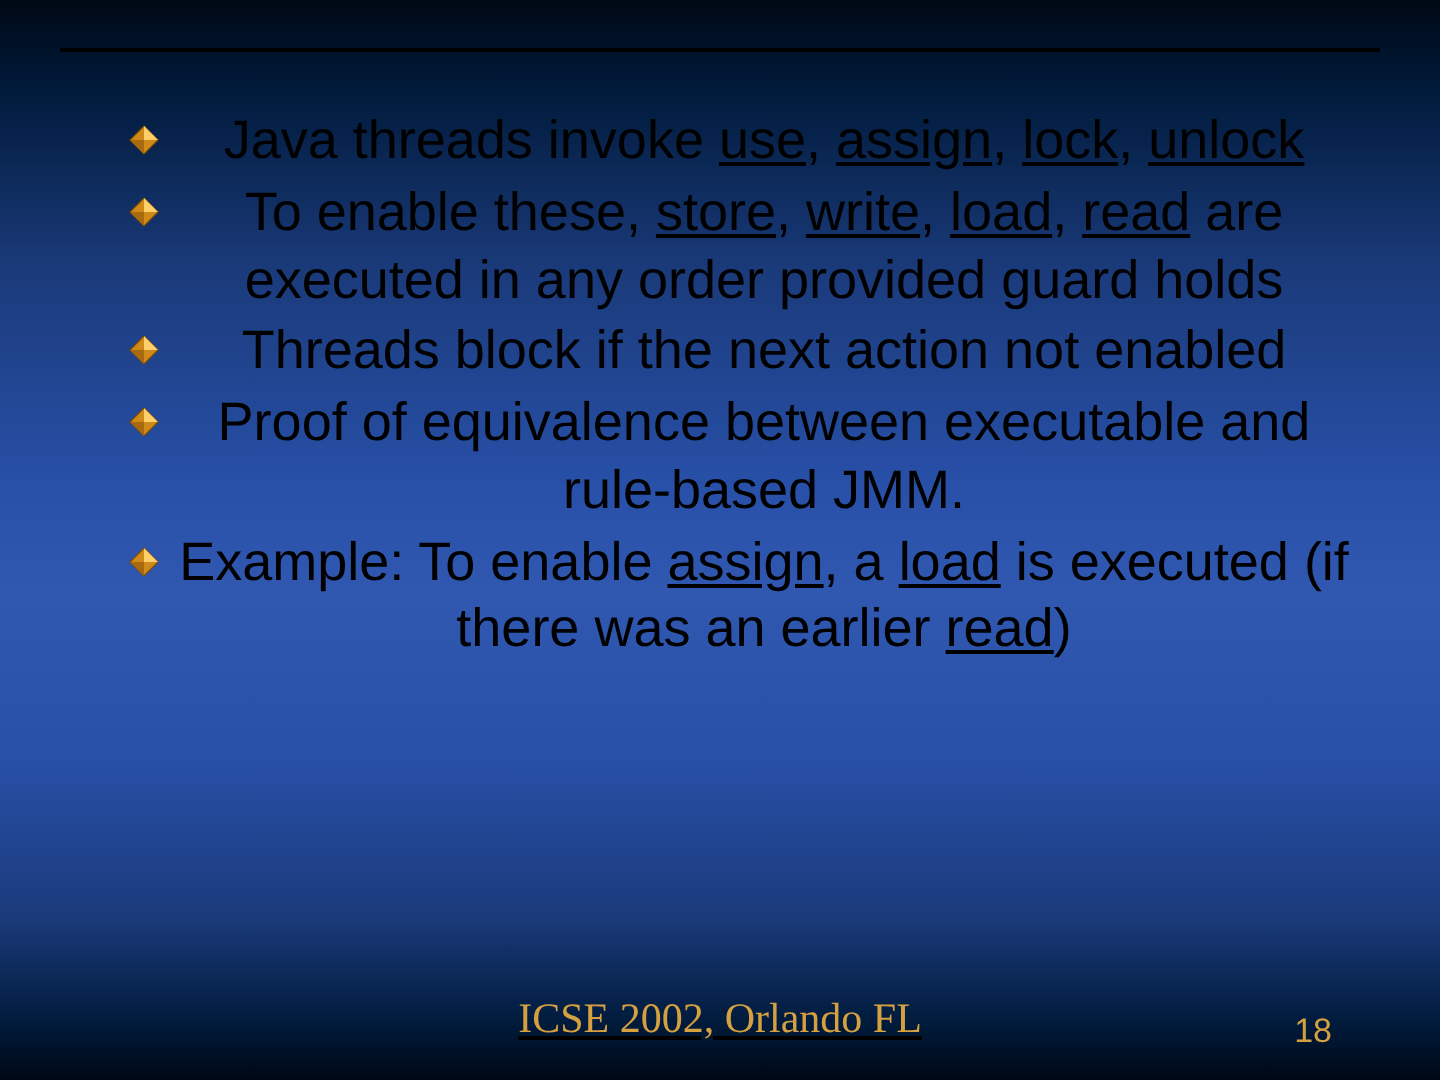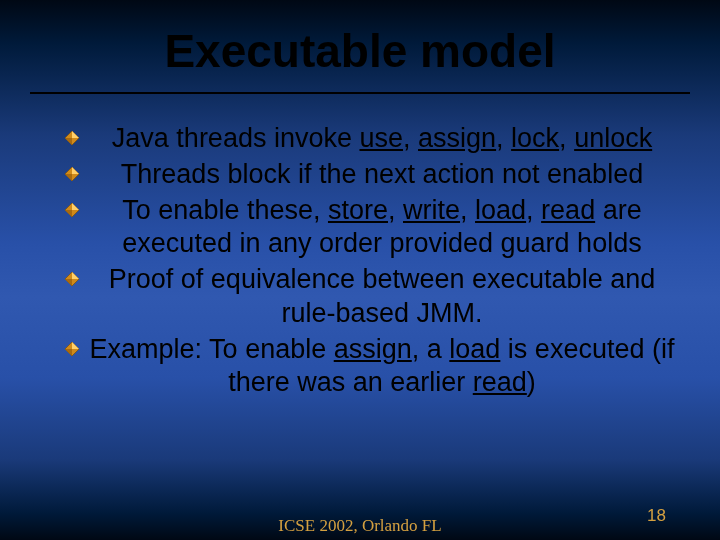--- a/index.html
+++ b/index.html
@@ -56,71 +56,71 @@
   .bullet-text {
     flex: 1 1 auto;
     font-size: 27px;
     line-height: 1.25;
     color: #000;
     text-indent: 0;
   }
   .u { text-decoration: underline; }
   .footer {
     position: absolute;
-    bottom: 4px;
+    bottom: 18px;
     left: 0;
     width: 100%;
     display: flex;
     justify-content: center;
     font-family: "Times New Roman", Times, serif;
-    font-size: 17px;
+    font-size: 21px;
+    text-decoration: underline;
   }
   .footer-left {
     color: #d4a040;
   }
   .page-num {
     position: absolute;
     right: 54px;
     bottom: 14px;
     color: #d4a040;
     font-family: Liberation Sans, sans-serif;
     font-size: 17px;
   }
 </style>
 </head>
 <body>
 
 <div class="slide">
-  <div class="title">Executable model</div>
   <div class="title-underline"></div>
 
   <div class="content">
       <div class="bullet-row">
         <span class="bullet-icon"><svg viewBox="0 0 16 16" width="16" height="16">
             <polygon points="8,1 15,8 8,15 1,8" fill="#d08a1a" stroke="#7a4a00" stroke-width="0.6"></polygon>
             <polygon points="8,1 15,8 8,8" fill="#ffcf6a"></polygon>
             <polygon points="1,8 8,15 8,8" fill="#a86a10"></polygon>
           </svg></span>
         <span class="bullet-text"><span>Java threads invoke </span><span class="u">use</span><span>, </span><span class="u">assign</span><span>, </span><span class="u">lock</span><span>, </span><span class="u">unlock</span></span>
       </div>
       <div class="bullet-row">
         <span class="bullet-icon"><svg viewBox="0 0 16 16" width="16" height="16">
             <polygon points="8,1 15,8 8,15 1,8" fill="#d08a1a" stroke="#7a4a00" stroke-width="0.6"></polygon>
             <polygon points="8,1 15,8 8,8" fill="#ffcf6a"></polygon>
             <polygon points="1,8 8,15 8,8" fill="#a86a10"></polygon>
           </svg></span>
-        <span class="bullet-text"><span>Threads block if the next action not enabled</span></span>
+        <span class="bullet-text"><span>To enable these, </span><span class="u">store</span><span>, </span><span class="u">write</span><span>, </span><span class="u">load</span><span>, </span><span class="u">read</span><span> are executed in any order provided guard holds</span></span>
       </div>
       <div class="bullet-row">
         <span class="bullet-icon"><svg viewBox="0 0 16 16" width="16" height="16">
             <polygon points="8,1 15,8 8,15 1,8" fill="#d08a1a" stroke="#7a4a00" stroke-width="0.6"></polygon>
             <polygon points="8,1 15,8 8,8" fill="#ffcf6a"></polygon>
             <polygon points="1,8 8,15 8,8" fill="#a86a10"></polygon>
           </svg></span>
-        <span class="bullet-text"><span>To enable these, </span><span class="u">store</span><span>, </span><span class="u">write</span><span>, </span><span class="u">load</span><span>, </span><span class="u">read</span><span> are executed in any order provided guard holds</span></span>
+        <span class="bullet-text"><span>Threads block if the next action not enabled</span></span>
       </div>
       <div class="bullet-row">
         <span class="bullet-icon"><svg viewBox="0 0 16 16" width="16" height="16">
             <polygon points="8,1 15,8 8,15 1,8" fill="#d08a1a" stroke="#7a4a00" stroke-width="0.6"></polygon>
             <polygon points="8,1 15,8 8,8" fill="#ffcf6a"></polygon>
             <polygon points="1,8 8,15 8,8" fill="#a86a10"></polygon>
           </svg></span>
         <span class="bullet-text"><span>Proof of equivalence between executable and rule-based JMM.</span></span>
       </div>
       <div class="bullet-row">

